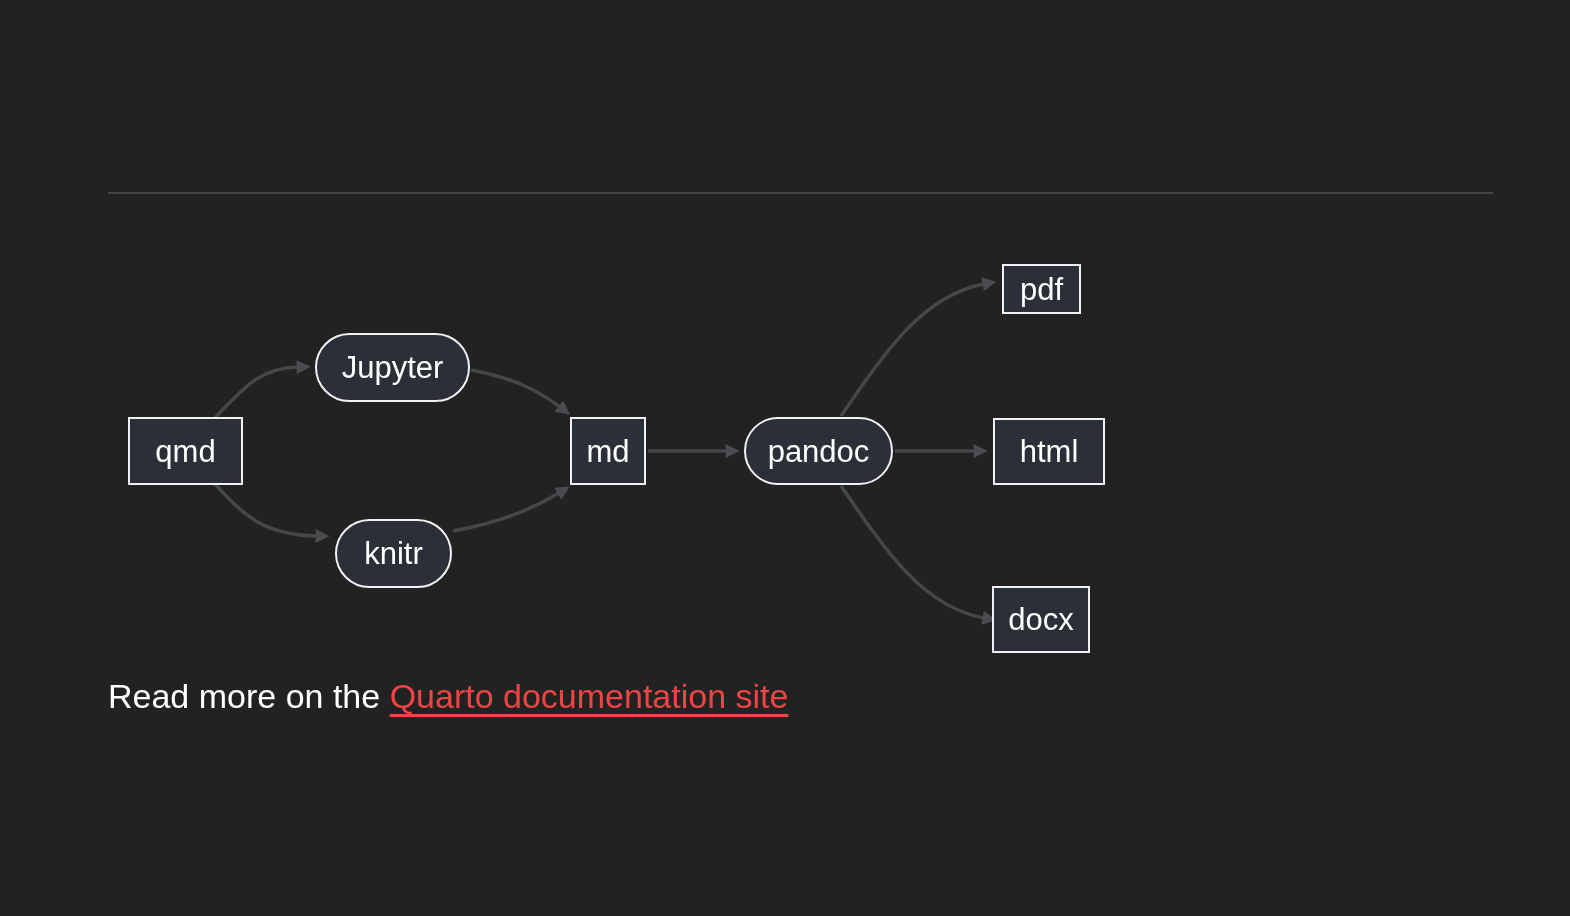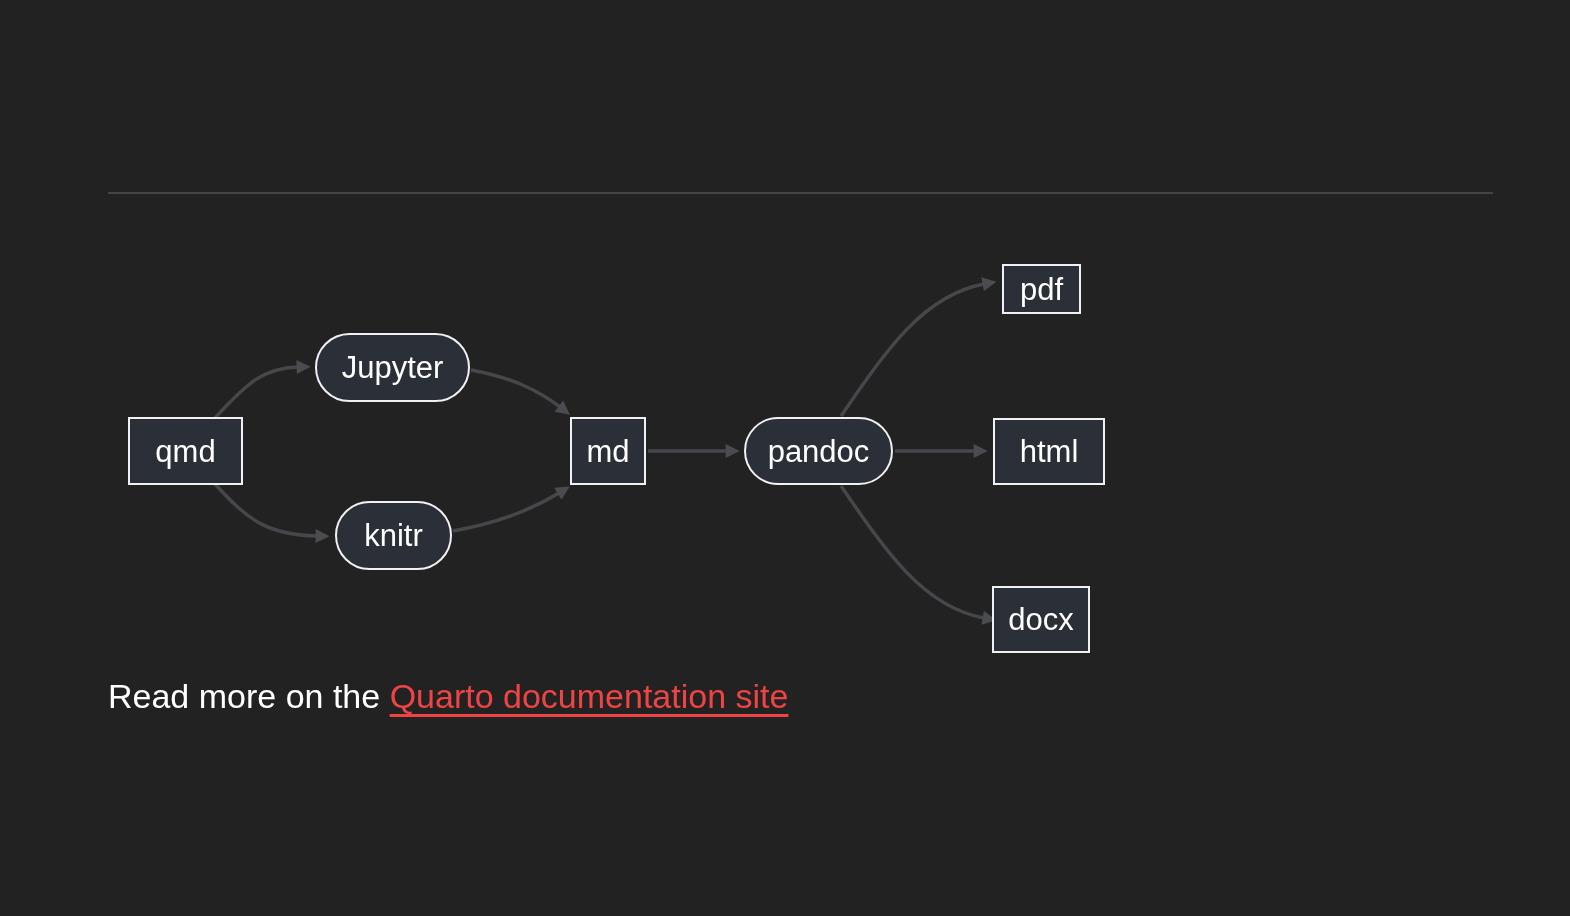--- a/index.html
+++ b/index.html
@@ -108,21 +108,21 @@
     </svg>
 
     <div class="node rect" style="left:128px; top:417px; width:115px; height:68px;">
       <span>qmd</span>
     </div>
 
     <div class="node stadium" style="left:315px; top:333px; width:155px; height:69px;justify-content:center;">
       <span>Jupyter</span>
     </div>
 
-    <div class="node stadium" style="left:335px; top:501px; width:117px; height:69px;">
+    <div class="node stadium" style="left:335px; top:519px; width:117px; height:69px;">
       <span>knitr</span>
     </div>
 
     <div class="node rect" style="left:570px; top:417px; width:76px; height:68px;">
       <span>md</span>
     </div>
 
     <div class="node stadium" style="left:744px; top:417px; width:149px; height:68px;">
       <span>pandoc</span>
     </div>

